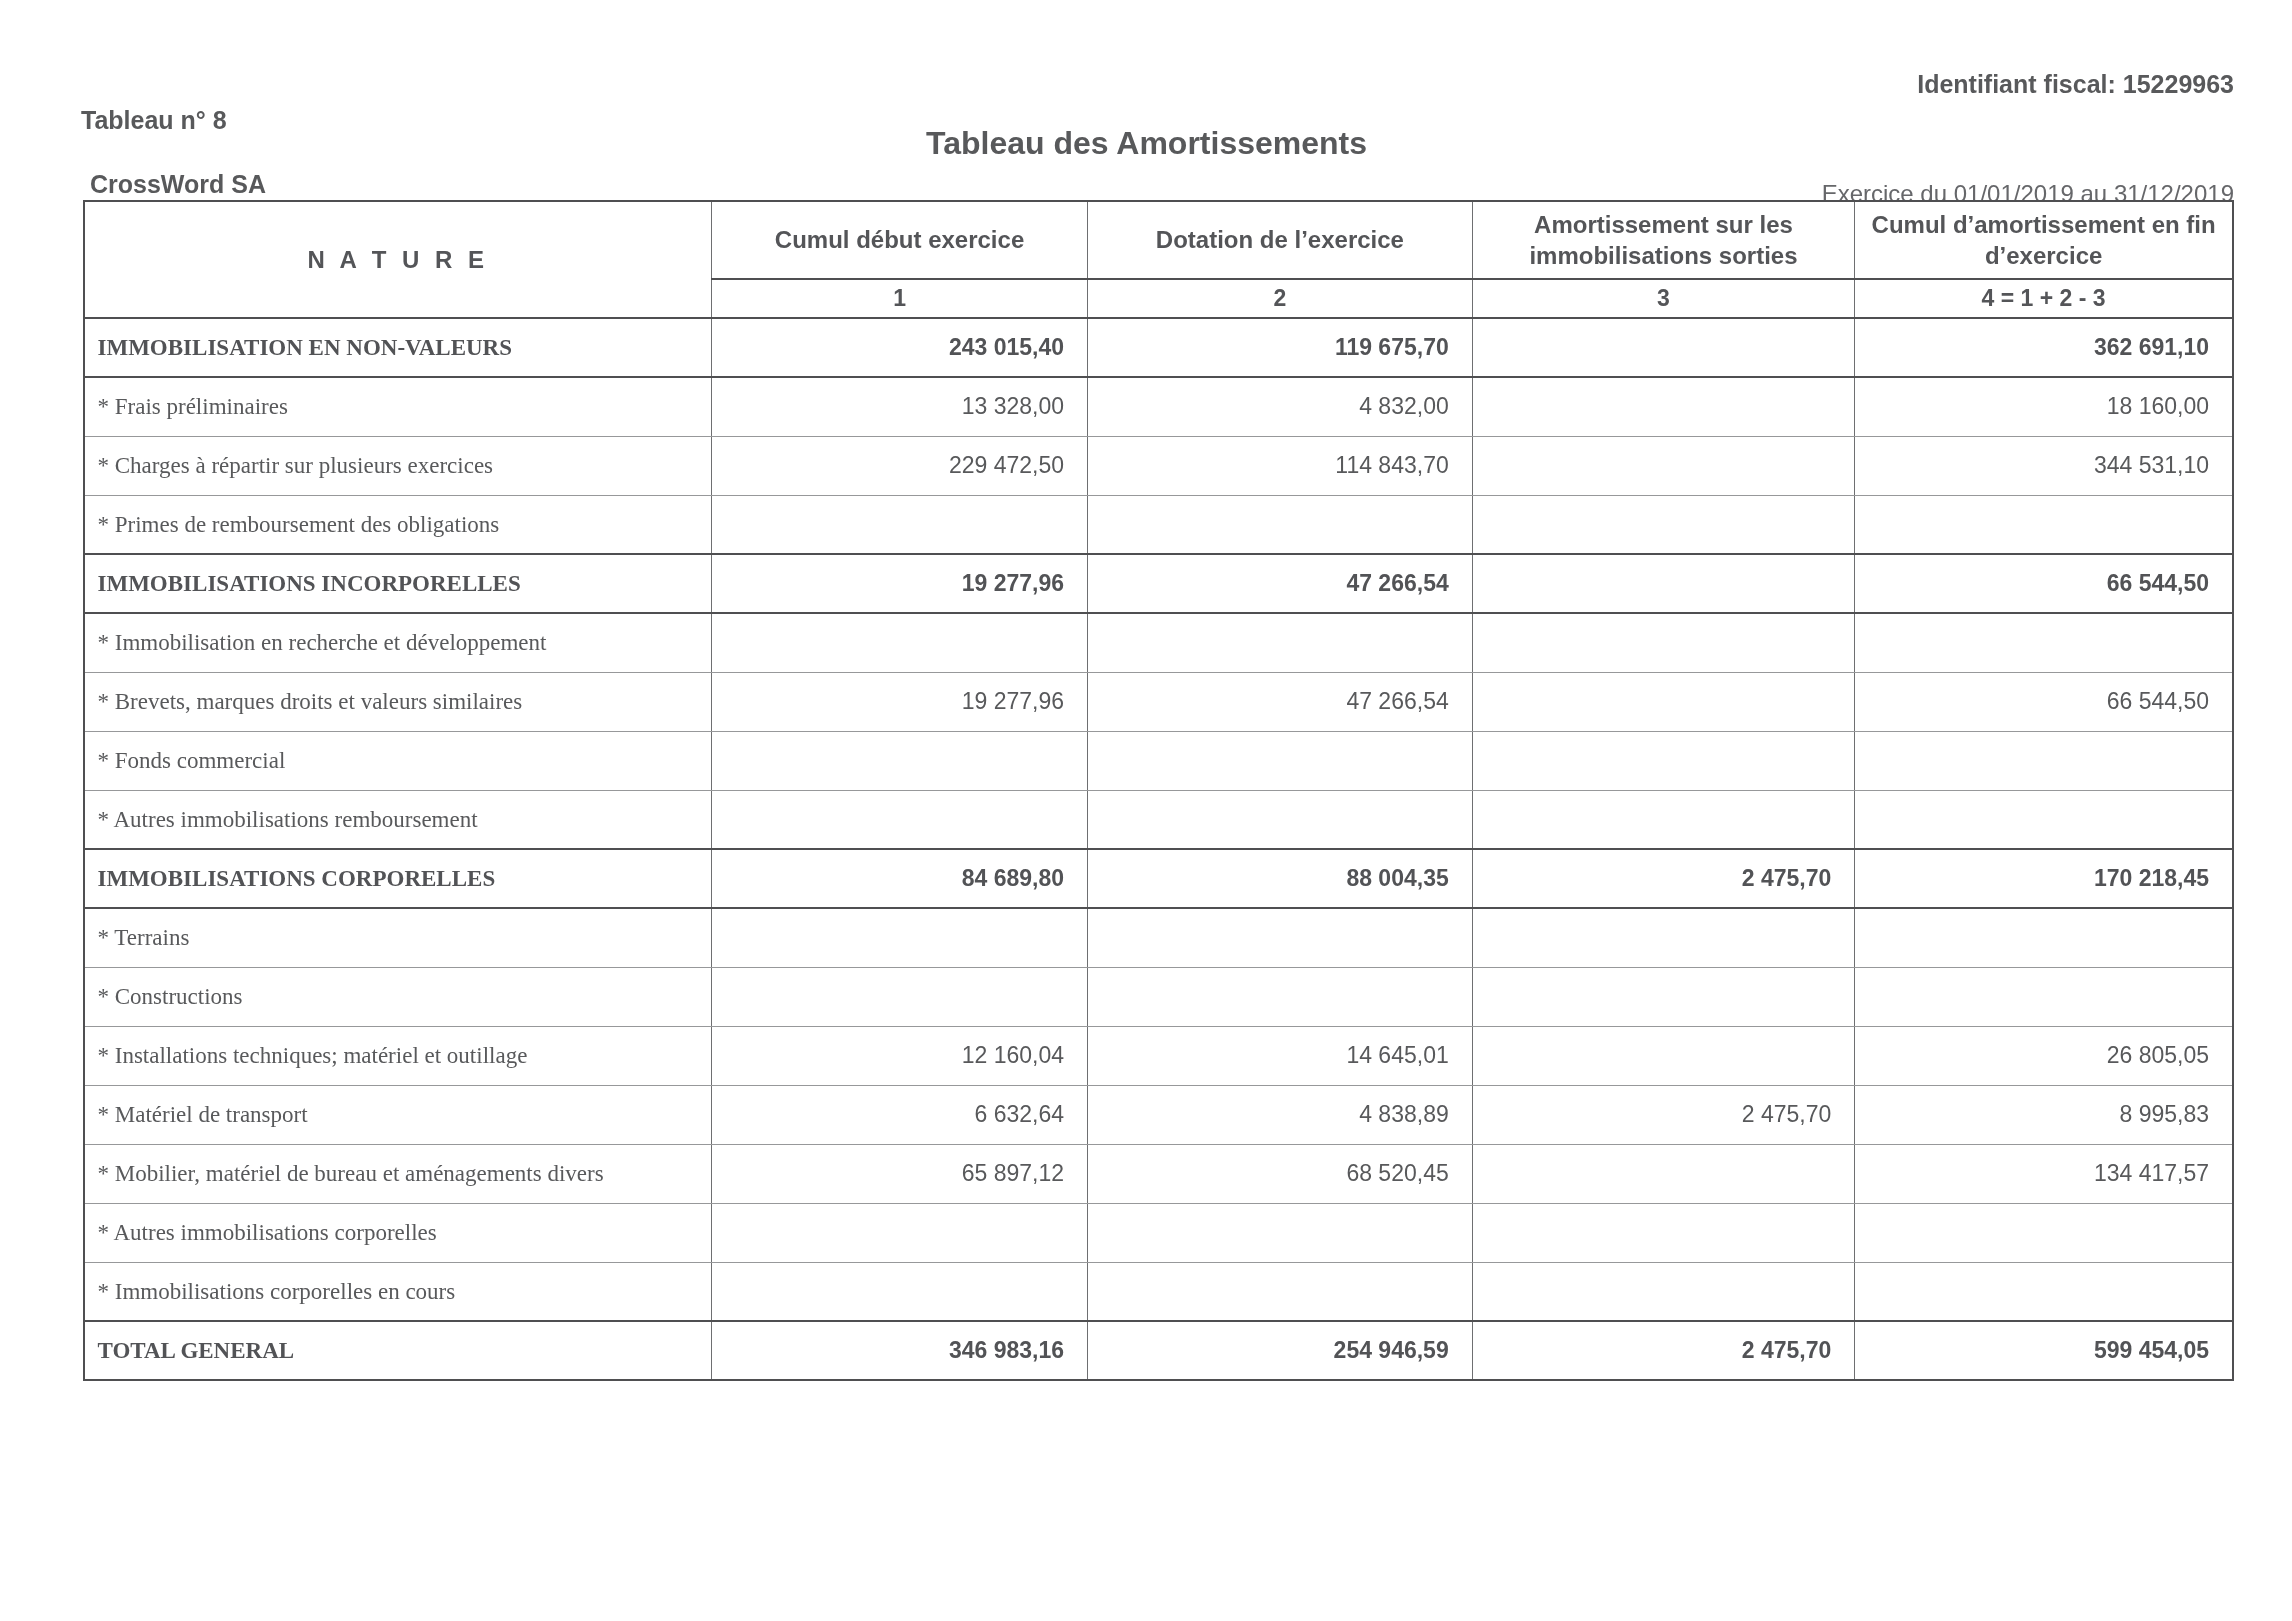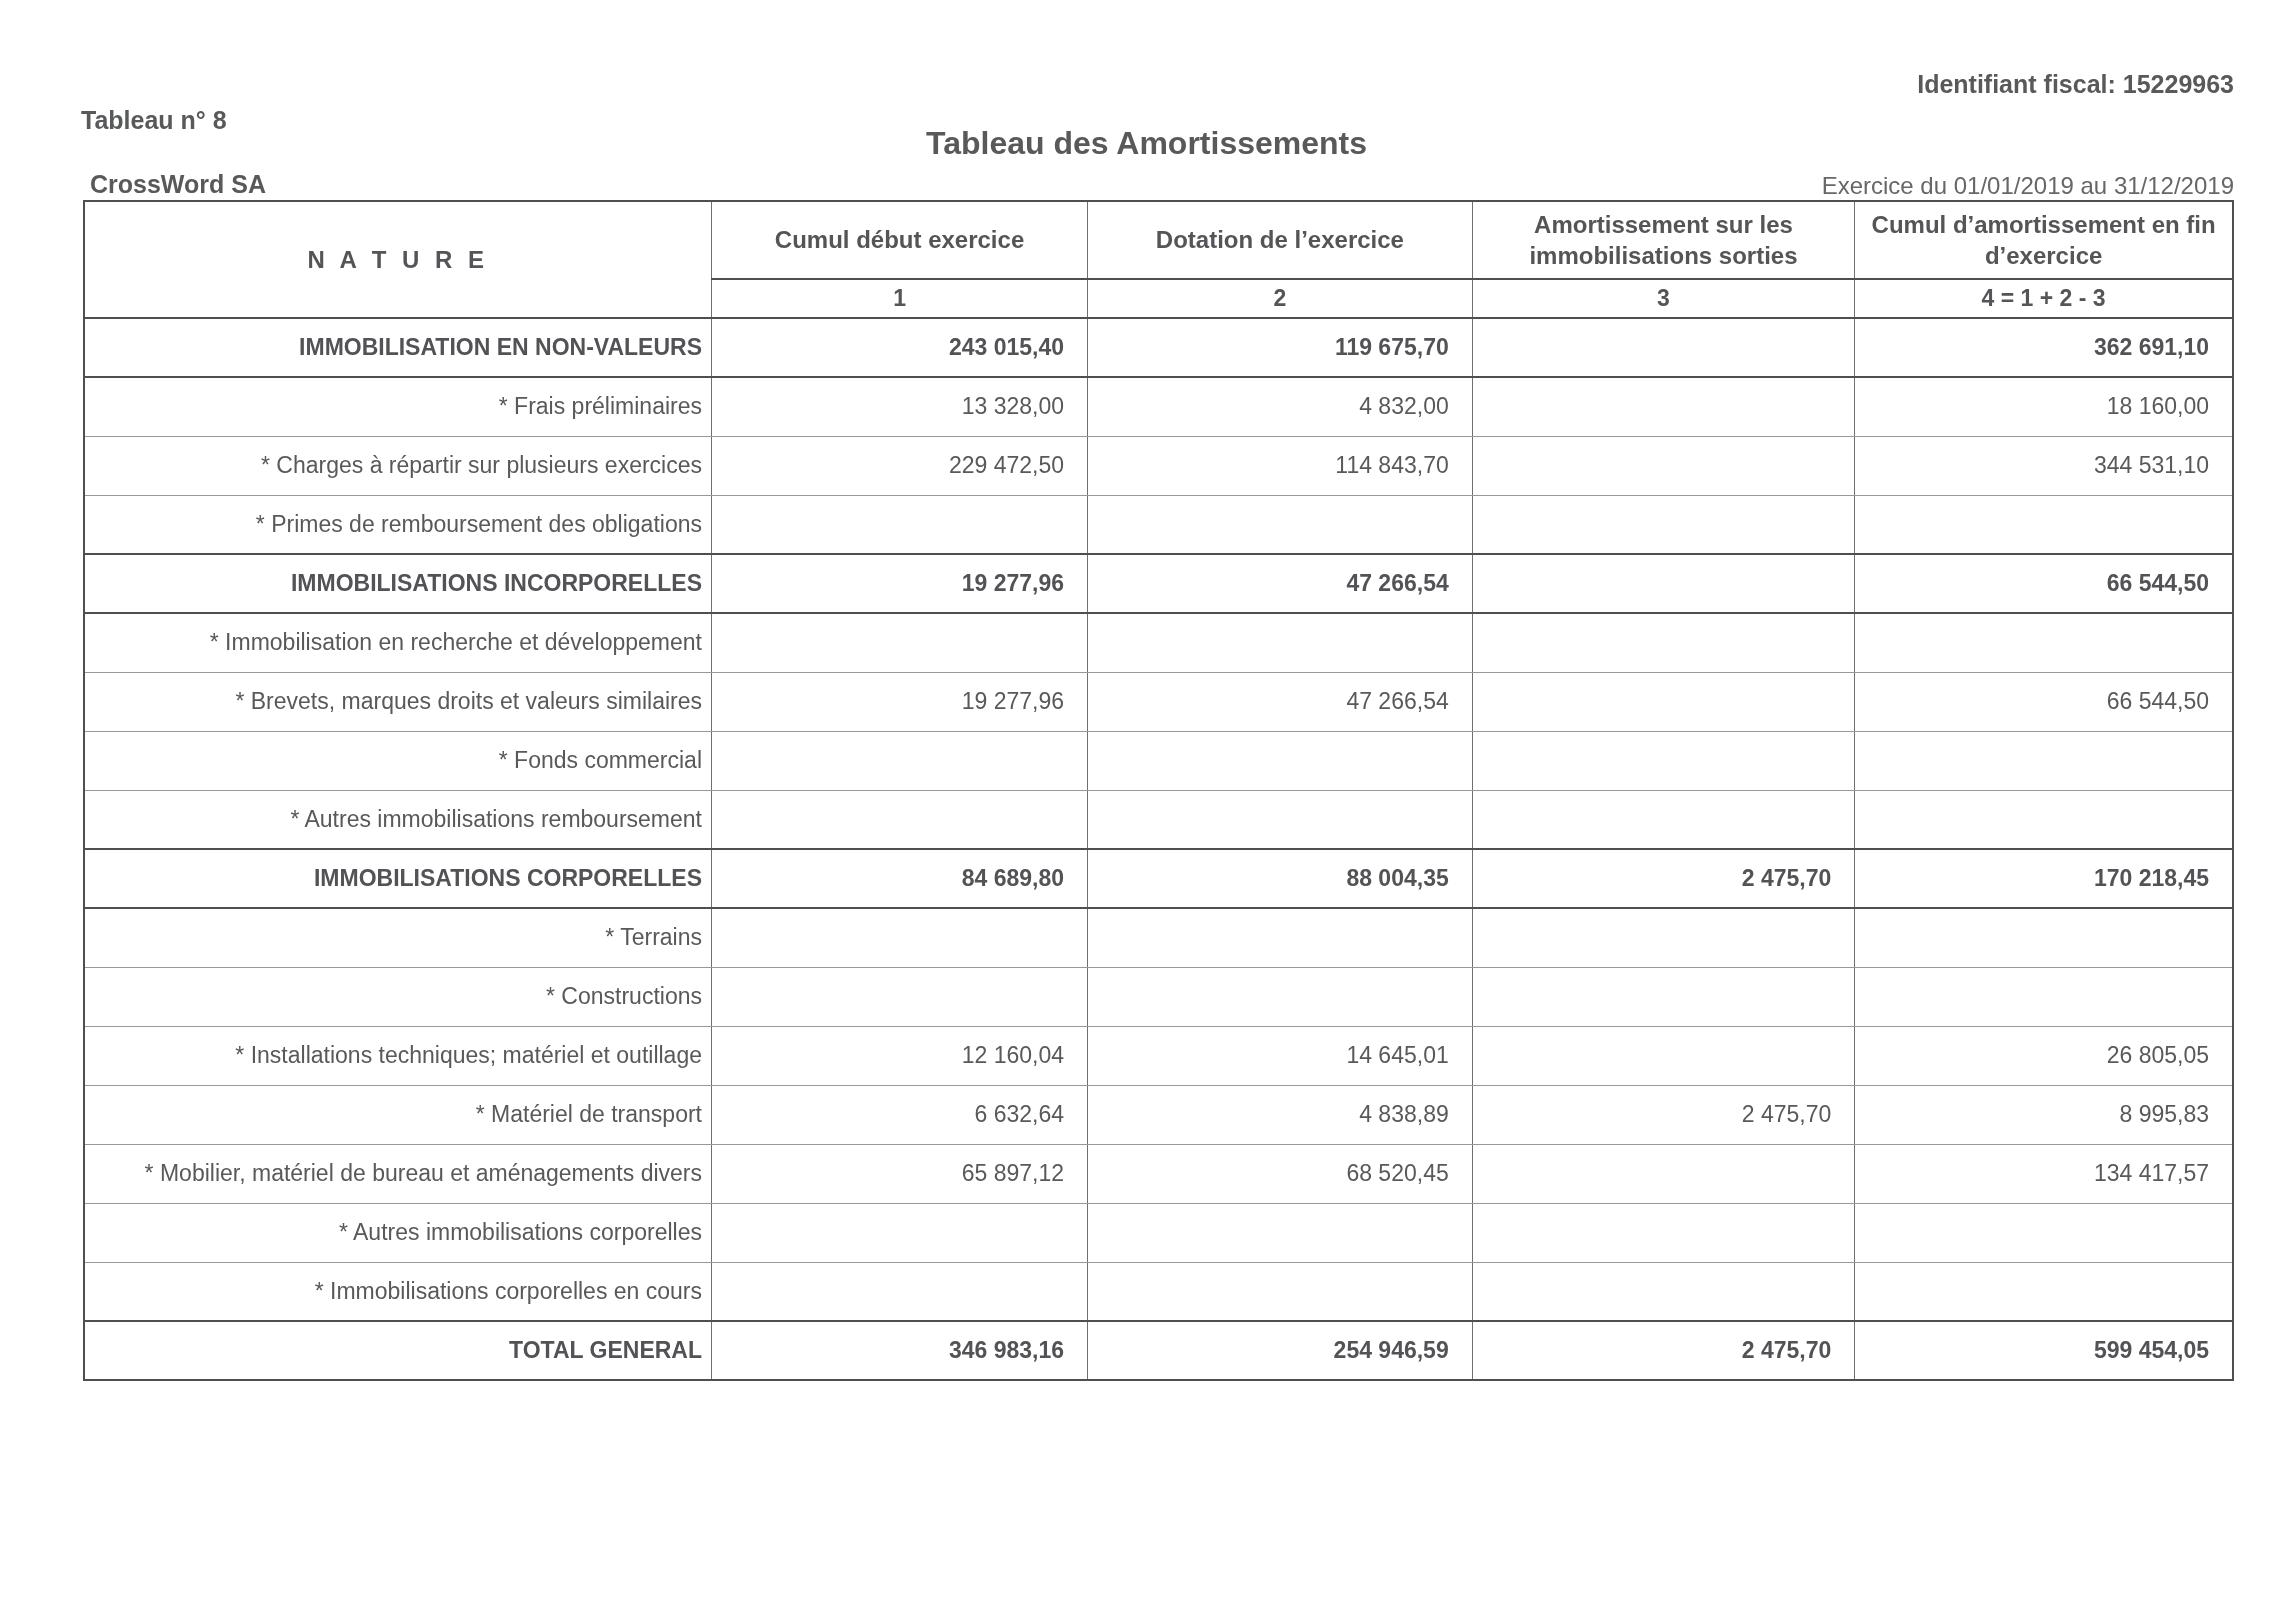--- a/index.html
+++ b/index.html
@@ -10,21 +10,21 @@
     position: relative;
     font-family: "Liberation Sans", sans-serif;
     color: #58595b;
     overflow: hidden;
   }
   .hdr-text { position: absolute; white-space: nowrap; }
   .tableau-no   { left: 81px; top: 70px;  font-size: 25px; font-weight: bold; margin-top: 36px; }
   .ident-fiscal { right: 59px; top: 70px;  font-size: 25px; font-weight: bold; }
   .doc-title    { left: 0; width: 100%; top: 125px; text-align: center; font-size: 32px; font-weight: bold; }
   .company      { left: 90px; top: 170px; font-size: 25px; font-weight: bold; }
-  .exercice     { right: 59px; top: 172px; font-size: 24px; font-weight: normal; color: #66676a; text-align: center; }
+  .exercice     { right: 59px; top: 180px; font-size: 24px; font-weight: normal; color: #66676a; text-align: center; }
 
   .table-wrap { position: absolute; left: 83px; top: 200px; width: 2151px; }
   table {
     width: 100%;
     border-collapse: collapse;
     table-layout: fixed;
   }
   col.c-nature { width: 29.2%; }
   col.c-1 { width: 17.5%; }
   col.c-2 { width: 17.9%; }
@@ -54,21 +54,21 @@
   tr.main-head th { height: 78px; }
 
   tbody td {
     height: 59px;
     font-size: 23px;
     vertical-align: middle;
     line-height: 1.18;
     border-top: 1.8px solid #97989a;
     border-bottom: 1.8px solid #97989a;
   }
-  tbody td.label-cell { text-align: right; padding: 1.8px 9px 1.8px 12.5px; }
+  tbody td.label-cell { text-align: left; padding: 1.8px 9px 1.8px 12.5px; font-family: Liberation Serif, serif; }
   tbody td.value-cell { text-align: right; padding: 1.8px 23px 1.8px 5.4px; }
 
   tbody tr.section td {
     font-weight: bold;
     color: #525356;
     border-top: 2.7px solid #4f4f51;
     border-bottom: 2.7px solid #4f4f51;
   }
 </style>
 </head>

